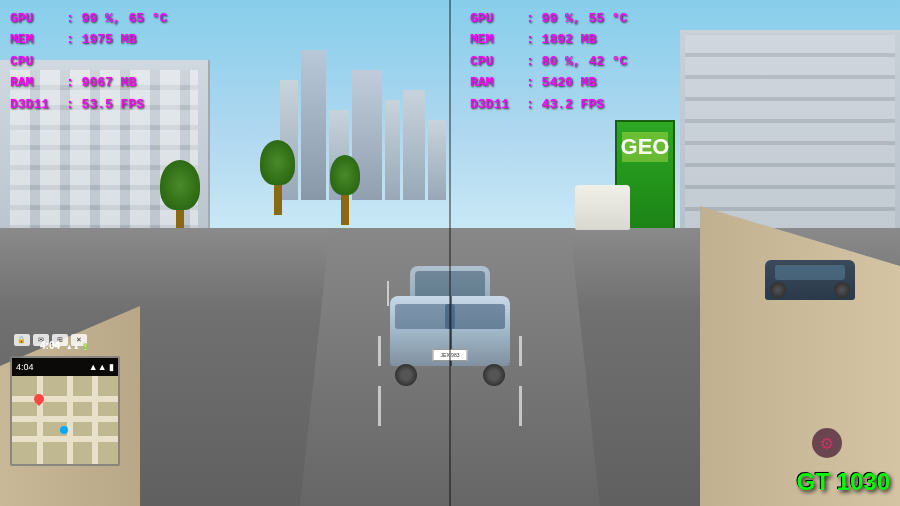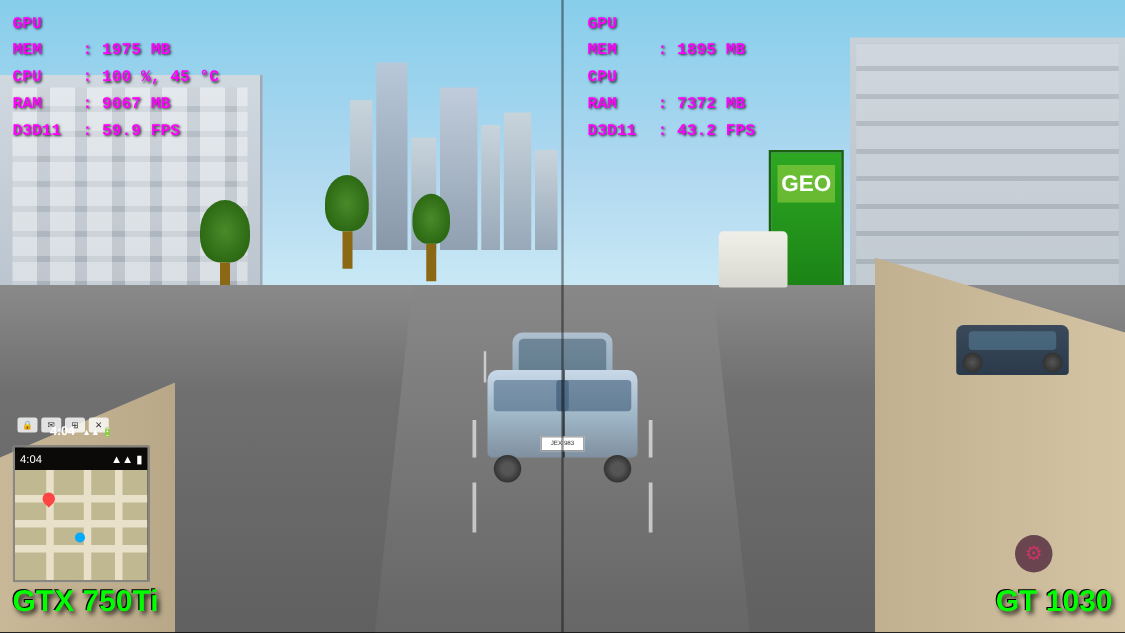--- a/index.html
+++ b/index.html
@@ -418,21 +418,21 @@
     <div class="city-building" style="width:15px;height:100px;"></div>
     <div class="city-building" style="width:22px;height:110px;"></div>
     <div class="city-building" style="width:18px;height:80px;"></div>
   </div>
 
   <div class="building-left-1"></div>
 
   <div class="building-right-1"></div>
 
   <div class="green-shop">
-    <div style="position:absolute;top:10px;left:5px;right:5px;height:30px;background:rgba(255,255,100,0.3);font-size:18px;color:white;font-weight:bold;display:flex;align-items:center;justify-content:center;">GEO</div>
+    <div style="position:absolute;top:10px;left:5px;right:5px;height:30px;background:rgba(255,255,100,0.3);font-size:22px;color:white;font-weight:bold;display:flex;align-items:center;justify-content:center;">GEO</div>
   </div>
 
   <div class="tree" style="left:160px;top:160px;">
     <div class="tree-top"></div>
     <div class="tree-trunk"></div>
   </div>
   <div class="tree" style="left:260px;top:140px;">
     <div class="tree-top" style="width:35px;height:45px;"></div>
     <div class="tree-trunk"></div>
   </div>
@@ -475,53 +475,55 @@
     </div>
     <div class="vehicle-wheel-l"></div>
     <div class="vehicle-wheel-r"></div>
   </div>
 
   <div class="center-divider"></div>
 
   <div class="stats-overlay">
     <div class="stat-row">
       <span class="stat-label">GPU</span>
+      <span>: 99 %, 65 °C</span>
     </div>
     <div class="stat-row">
       <span class="stat-label">MEM</span>
       <span>: 1975 MB</span>
     </div>
     <div class="stat-row">
       <span class="stat-label">CPU</span>
-      <span>: 100 %, 45 °C</span>
     </div>
     <div class="stat-row">
       <span class="stat-label">RAM</span>
       <span>: 9067 MB</span>
     </div>
     <div class="stat-row">
       <span class="stat-label">D3D11</span>
-      <span>: 59.9 FPS</span>
+      <span>: 53.5 FPS</span>
     </div>
   </div>
 
   <div class="stats-right">
     <div class="stat-row">
       <span class="stat-label">GPU</span>
+      <span>: 99 %, 55 °C</span>
     </div>
     <div class="stat-row">
       <span class="stat-label">MEM</span>
-      <span>: 1895 MB</span>
+      <span>: 1892 MB</span>
     </div>
     <div class="stat-row">
       <span class="stat-label">CPU</span>
+      <span>: 80 %, 42 °C</span>
     </div>
     <div class="stat-row">
       <span class="stat-label">RAM</span>
-      <span>: 7372 MB</span>
+      <span>: 5420 MB</span>
     </div>
     <div class="stat-row">
       <span class="stat-label">D3D11</span>
       <span>: 43.2 FPS</span>
     </div>
   </div>
 
   <div class="phone-icons">
     <div class="phone-icon">🔒</div>
     <div class="phone-icon">✉</div>
@@ -546,23 +548,20 @@
       <div class="map-road-h" style="top:60px;"></div>
       <div class="map-road-v" style="left:25px;"></div>
       <div class="map-road-v" style="left:55px;"></div>
       <div class="map-road-v" style="left:80px;"></div>
       <div class="map-dot" style="top:50px;left:48px;"></div>
 
       <div style="position:absolute;top:18px;left:22px;width:10px;height:10px;background:#ff4444;border-radius:50% 50% 50% 0;transform:rotate(-45deg);"></div>
     </div>
   </div>
 
-  <div class="label-left">
-    <span>GTX 750Ti</span>
-  </div>
 
   <div class="label-right">
     <span>GT 1030</span>
   </div>
 
 
   <div class="tg-gear">
     <span style="color:#cc3366;font-size:16px;">⚙</span>
   </div>
 

